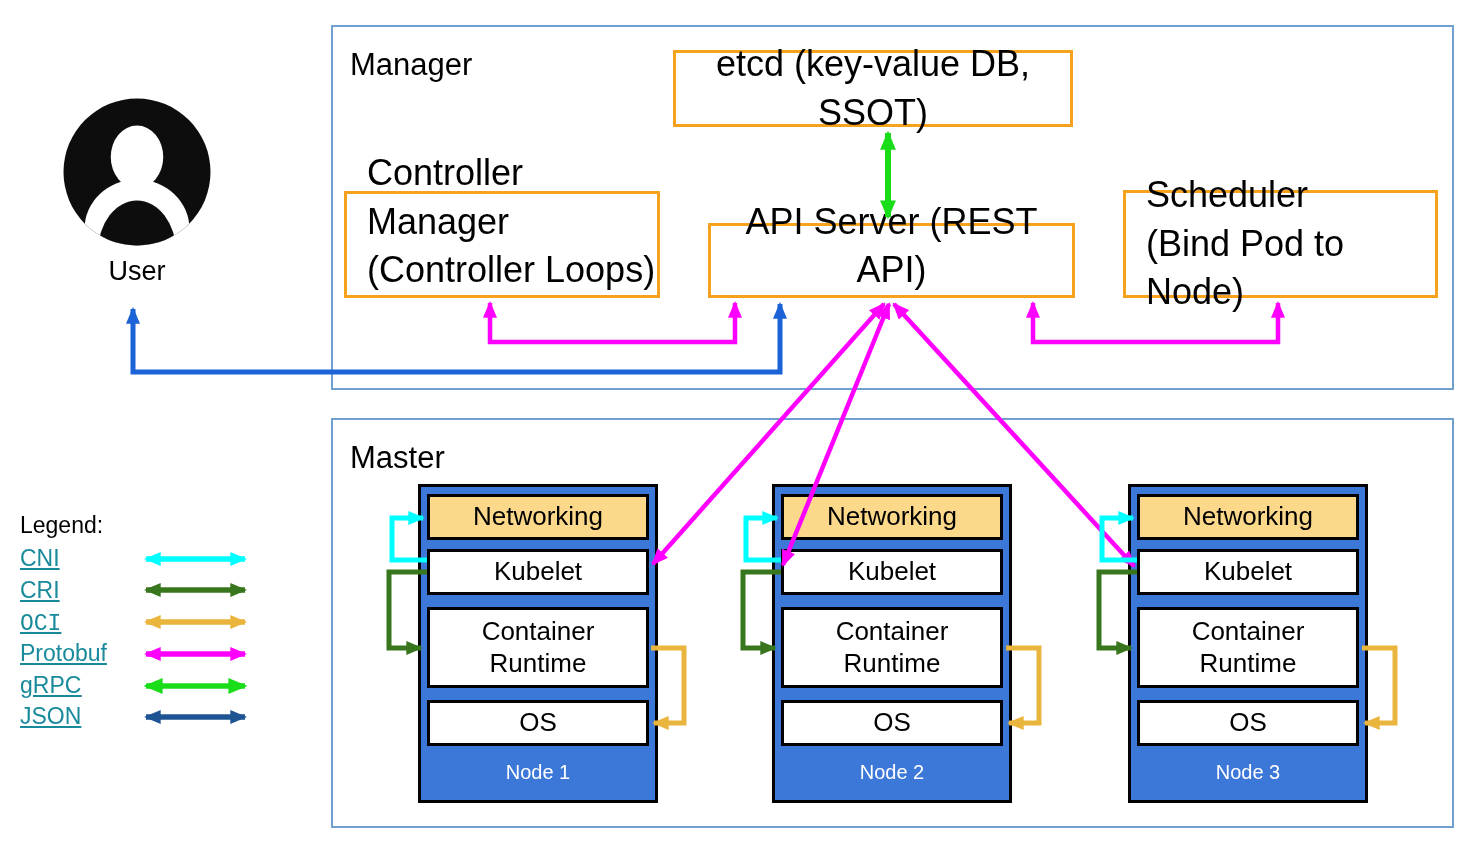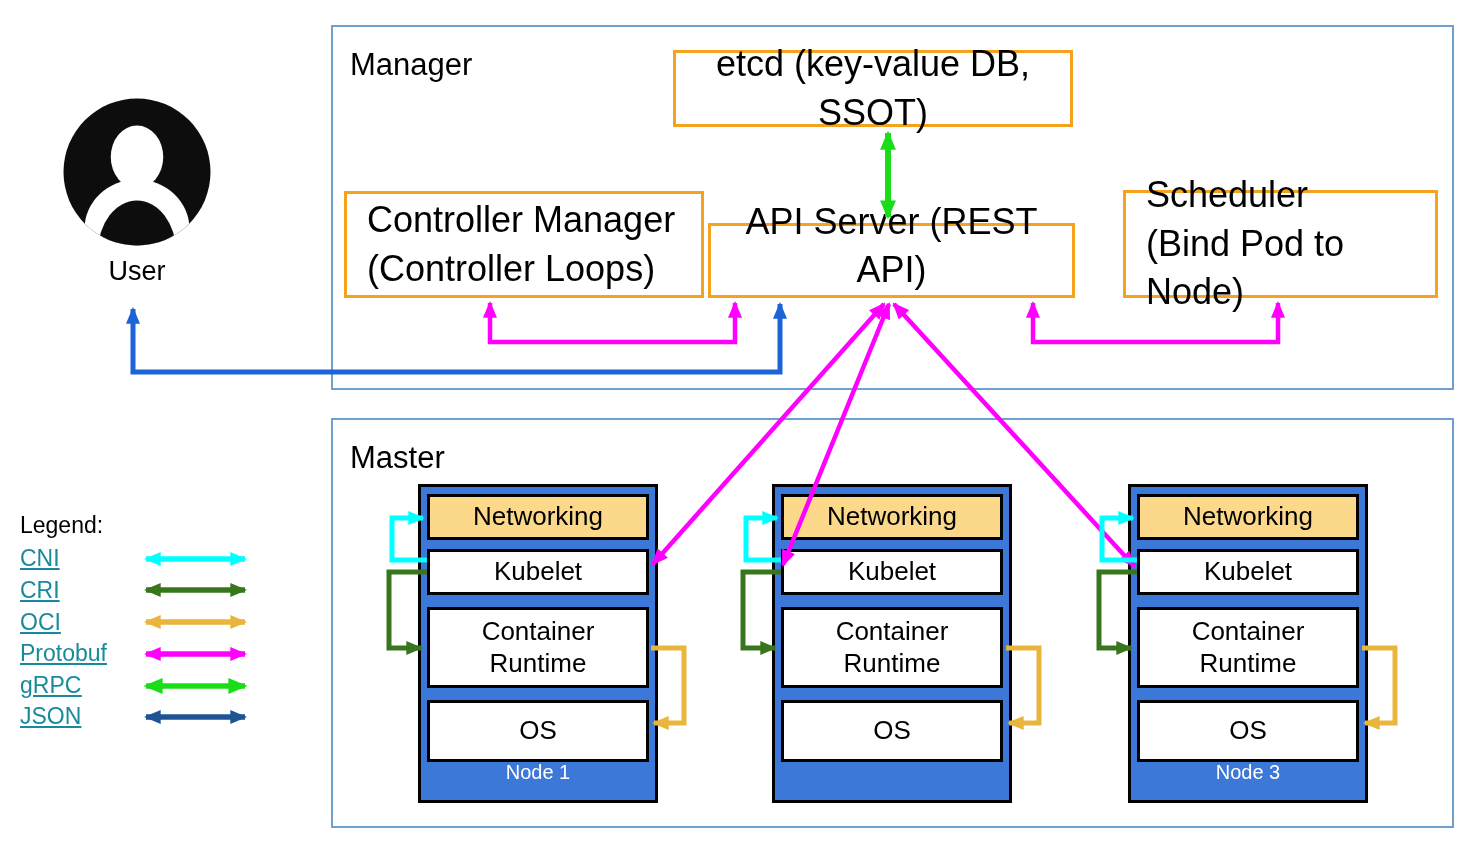--- a/index.html
+++ b/index.html
@@ -12,38 +12,38 @@
   .frame-master { left: 331px; top: 25px;  width: 1123px; height: 365px; }
   .frame-nodes  { left: 331px; top: 418px; width: 1123px; height: 410px; }
   .frame-title  { position: absolute; left: 17px; top: 20px; font-size: 31px; color:#000; }
 
   .obox { position: absolute; border: 3px solid #F6A21D; background:#fff;
           display:flex; flex-direction:column; justify-content:center;
           font-size: 36px; line-height: 1.35; color:#000; }
   .obox.center { align-items:center; text-align:center; }
   .obox.leftpad { padding-left: 20px; }
   .obox-etcd { left: 673px; top: 50px;  width: 400px; height: 77px; }
-  .obox-cm   { left: 344px; top: 191px; width: 360px; height: 107px; }
+  .obox-cm   { left: 344px; top: 191px; width: 316px; height: 107px; justify-content: flex-end; }
   .obox-api  { left: 708px; top: 223px; width: 367px; height: 75px; justify-content: flex-end; }
   .obox-sch  { left: 1123px; top: 190px; width: 315px; height: 108px; }
 
   .user-icon { position:absolute; left: 62px; top: 97px; width: 150px; height: 150px; }
   .user-label { position:absolute; left: 77px; top: 256px; width: 120px;
                 text-align:center; font-size: 27px; }
 
   .node { position:absolute; top: 484px; width: 240px; height: 319px;
           background:#3C78D8; border: 3px solid #000; }
   .node-1 { left: 418px; } .node-2 { left: 772px; } .node-3 { left: 1128px; }
   .layer { position:absolute; left: 6px; right: 6px; background:#fff; border: 3px solid #000;
            display:flex; align-items:center; justify-content:center;
            font-size: 26px; line-height: 1.22; text-align:center; color:#000; }
   .l-net { top: 7px;   height: 46px; background:#FBD88A; }
   .l-kub { top: 62px;  height: 46px; }
   .l-cr  { top: 120px; height: 81px; }
-  .l-os  { top: 213px; height: 62px; }
+  .l-os  { top: 213px; height: 46px; }
   .node-label { position:absolute; left:0; right:0; top: 265px; height: 40px;
                 display:flex; align-items:center; justify-content:center;
                 color:#fff; font-size: 20px; }
 
   .legend-title { position:absolute; left: 20px; top: 512px; font-size: 23px; color:#000; }
   .legend-item  { position:absolute; left: 20px; height: 28px; font-size: 23px; }
   .legend-item a { text-decoration: underline; cursor: pointer; }
   .li-0 { top: 545px; } .li-1 { top: 577px; } .li-2 { top: 609px; }
   .li-3 { top: 640px; } .li-4 { top: 672px; text-decoration: underline; } .li-5 { top: 703px; }
 
@@ -113,41 +113,42 @@
       </div>
     <div class="layer l-kub">
         <span>Kubelet</span>
       </div>
     <div class="layer l-cr">
         <span>Container Runtime</span>
       </div>
     <div class="layer l-os">
         <span>OS</span>
       </div>
+    <div class="node-label">Node 2</div>
   </div>
   <div class="node node-3">
     <div class="layer l-net">
         <span>Networking</span>
       </div>
     <div class="layer l-kub">
         <span>Kubelet</span>
       </div>
     <div class="layer l-cr">
         <span>Container Runtime</span>
       </div>
     <div class="layer l-os">
         <span>OS</span>
       </div>
     <div class="node-label">Node 3</div>
   </div>
 
   <div class="legend-title">Legend:</div>
   <div class="legend-item li-0"><a style="color: rgb(24, 138, 155);">CNI</a></div>
   <div class="legend-item li-1"><a style="color: rgb(24, 138, 155);">CRI</a></div>
-  <div class="legend-item li-2"><a style="color: rgb(24, 138, 155);">OCI</a></div>
+  <div class="legend-item li-2"><a style="color: rgb(24, 138, 155); font-family: Liberation Mono, monospace;">OCI</a></div>
   <div class="legend-item li-3"><a style="color: rgb(24, 138, 155);">Protobuf</a></div>
   <div class="legend-item li-4"><a style="color: rgb(24, 138, 155);">gRPC</a></div>
   <div class="legend-item li-5"><a style="color: rgb(24, 138, 155);">JSON</a></div>
 
   <svg class="overlay" viewBox="0 0 1475 852">
     <defs>
       <marker id="m-cni" viewBox="0 0 12 10" refX="10.5" refY="5" markerWidth="17" markerHeight="14" orient="auto-start-reverse" markerUnits="userSpaceOnUse">
         <path d="M0,0 L12,5 L0,10 Z" fill="#00FFFF"></path>
       </marker>
       <marker id="m-cri" viewBox="0 0 12 10" refX="10.5" refY="5" markerWidth="17" markerHeight="14" orient="auto-start-reverse" markerUnits="userSpaceOnUse">

